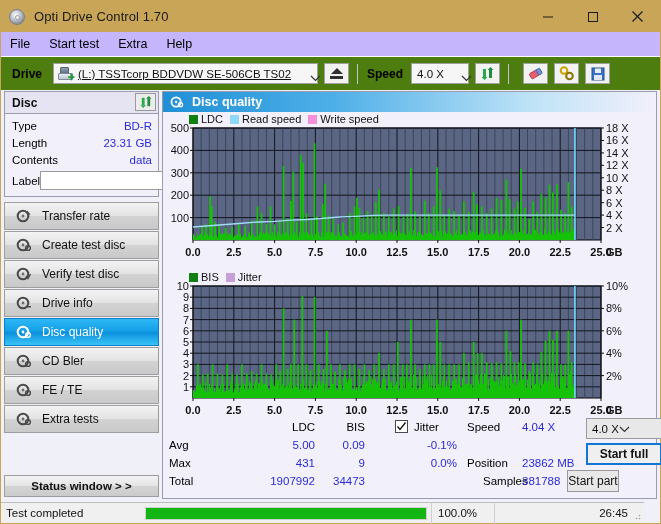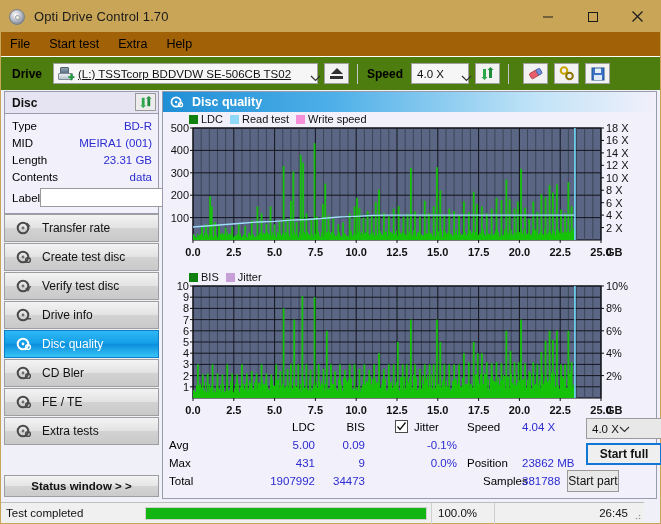--- a/index.html
+++ b/index.html
@@ -49,21 +49,21 @@
   }
   .win-btn {
     width: 45px; height: 31px;
     display: flex; align-items: center; justify-content: center;
     font-size: 14px; color: #1c1c1c; cursor: default;
   }
   .win-btn svg { display: block; }
 
   
   .menubar {
-    height: 24px; background: #a16207;
+    height: 24px; background: #c4b5fd;
     display: flex; align-items: center;
     padding-left: 9px;
     border-bottom: 1px solid #ffffff;
   }
   .menu-item {
     font-size: 12.5px; color: #000; padding: 2px 10px 2px 0px; margin-right: 9px;
     cursor: default;
   }
 
   
@@ -173,21 +173,21 @@
   .cd-glyph {
     width: 14px; height: 14px; border-radius:50%;
     background: radial-gradient(circle at 42% 35%, #fdfde0 0%, #e8e06a 45%, #c9b93b 75%, #9b8e28 100%);
     border:1px solid #8a7f20; box-sizing:border-box; position:relative;
   }
   .cd-glyph::after {
     content:""; position:absolute; left:4px; top:4px; width:4px; height:4px;
     border-radius:50%; background:#f4f3e4; border:1px solid #a79b46; box-sizing:border-box;
   }
 
-  .navlist { }
+  .navlist { margin-top: 5px; }
   .navbtn {
     height: 28px; margin-bottom: 1px;
     border: 1px solid #9e9e9e;
     background: linear-gradient(#f3f3f3 0%, #e3e3e3 48%, #d2d2d2 52%, #c9c9c9 100%);
     display:flex; align-items:center;
     box-sizing:border-box;
     font-size: 12px; color:#111;
   }
   .navbtn.active {
     background: linear-gradient(#2fb8f5 0%, #14a0e8 45%, #0d8fdc 52%, #37c4f7 100%);
@@ -393,24 +393,20 @@
               <path d="M9 12 L9 4 L12 4 L12 12 Z" fill="#1e8c3a"></path>
               <polygon points="1.5,11 4.5,14 7.5,11" fill="#2aa84a"></polygon>
               <polygon points="7.5,4 10.5,1 13.5,4" fill="#1e8c3a"></polygon>
             </svg>
           </div>
         </div>
         <div class="disc-rows">
           <div class="disc-row">
             <span class="k">Type</span>
             <span class="v">BD-R</span>
-          </div>
-          <div class="disc-row">
-            <span class="k">MID</span>
-            <span class="v">MEIRA1 (001)</span>
           </div>
           <div class="disc-row">
             <span class="k">Length</span>
             <span class="v">23.31 GB</span>
           </div>
           <div class="disc-row">
             <span class="k">Contents</span>
             <span class="v">data</span>
           </div>
           <div class="label-row">
@@ -522,21 +518,21 @@
       </div>
 
       <div class="chart-wrap">
         <div class="legend" id="legend1" style="left:26px; top:1px;">
             <span class="item">
               <span class="sw" style="background: rgb(16, 128, 16);"></span>
               <span>LDC</span>
             </span>
             <span class="item">
               <span class="sw" style="background: rgb(143, 216, 247);"></span>
-              <span>Read test</span>
+              <span>Read speed</span>
             </span>
             <span class="item">
               <span class="sw" style="background: rgb(244, 143, 216);"></span>
               <span>Write speed</span>
             </span>
           </div>
         <svg id="chart1" width="494" height="152" viewBox="0 0 494 152">
             <rect x="30" y="16" width="408" height="112" fill="#5a6684" stroke="#000" stroke-width="1"></rect>
             <line x1="30.00" y1="16" x2="30.00" y2="128" stroke="#14161e" stroke-width="1"></line>
             <line x1="38.16" y1="16" x2="38.16" y2="128" stroke="#3d4659" stroke-width="1"></line>

